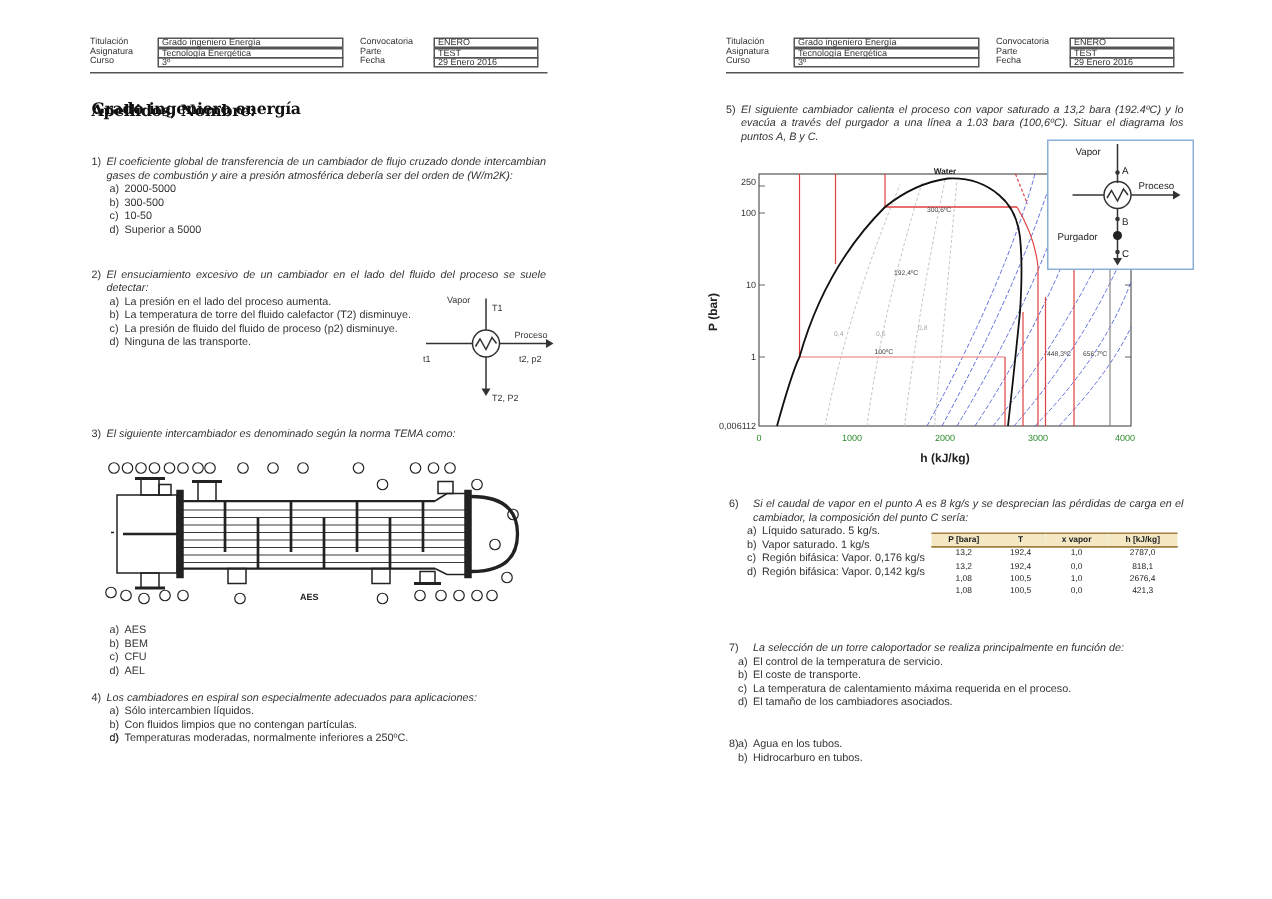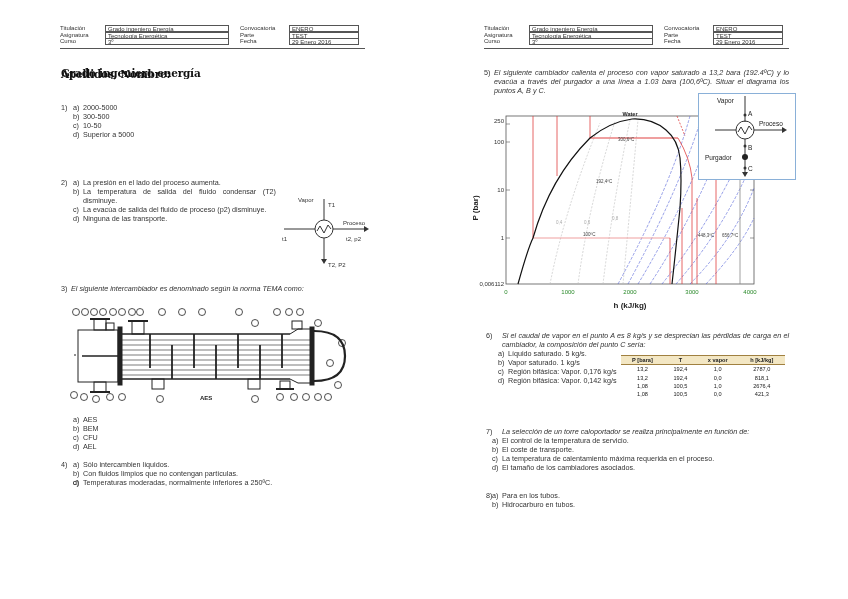--- a/index.html
+++ b/index.html
@@ -41,34 +41,36 @@
     <span class="box" style="left:229px;top:6.5px;width:66px">TEST</span>
     <span class="box" style="left:229px;top:13px;width:66px">29 Enero 2016</span>
   </div>
   <div class="hdr-rule" style="left:60px;width:305px;"></div>
 
   <div class="title" style="left:61px;top:67px;">Grado ingeniero energía</div>
   <div class="title" style="left:61px;top:68px;">Apellidos, Nombre:</div>
 
   <div class="q" style="left:61px;top:104px;width:303px;">
     <span class="qn">1)</span>
+    <div class="qt">El coeficiente global de transferencia de un cambiador de flujo cruzado donde intercambian gases de combustión y aire a presión atmosférica debería ser del orden de (W/m2K):</div>
     <ul class="opts">
       <li><span class="ol">a)</span><span>2000-5000</span></li>
       <li><span class="ol">b)</span><span>300-500</span></li>
       <li><span class="ol">c)</span><span>10-50</span></li>
       <li><span class="ol">d)</span><span>Superior a 5000</span></li>
     </ul>
   </div>
 
   <div class="q" style="left:61px;top:179px;width:303px;">
     <span class="qn">2)</span>
+    <div class="qt">El ensuciamiento excesivo de un cambiador en el lado del fluido del proceso se suele detectar:</div>
     <ul class="opts" style="width:215px;">
       <li><span class="ol">a)</span><span>La presión en el lado del proceso aumenta.</span></li>
-      <li><span class="ol">b)</span><span>La temperatura de salida del fluido condensar (T2) disminuye.</span></li>
-      <li><span class="ol">c)</span><span>La evacúa de salida del fluido de proceso (p2) disminuye.</span></li>
+      <li><span class="ol">b)</span><span>La temperatura de torre del fluido calefactor (T2) disminuye.</span></li>
+      <li><span class="ol">c)</span><span>La presión de fluido del fluido de proceso (p2) disminuye.</span></li>
       <li><span class="ol">d)</span><span>Ninguna de las transporte.</span></li>
     </ul>
   </div>
 
   <svg style="position:absolute;left:278px;top:193px;" width="92" height="78">
     <line x1="46" y1="6" x2="46" y2="27" stroke="#333" stroke-width="1"></line>
     <line x1="46" y1="45" x2="46" y2="68" stroke="#333" stroke-width="1"></line>
     <polygon points="43,66 49,66 46,71" fill="#333"></polygon>
     <line x1="6" y1="36" x2="37" y2="36" stroke="#333" stroke-width="1"></line>
     <line x1="55" y1="36" x2="88" y2="36" stroke="#333" stroke-width="1"></line>
@@ -182,20 +184,21 @@
     <ul class="opts">
       <li><span class="ol">a)</span><span>AES</span></li>
       <li><span class="ol">b)</span><span>BEM</span></li>
       <li><span class="ol">c)</span><span>CFU</span></li>
       <li><span class="ol">d)</span><span>AEL</span></li>
     </ul>
   </div>
 
   <div class="q" style="left:61px;top:461px;width:303px;">
     <span class="qn">4)</span>
+    <div class="qt">Los cambiadores en espiral son especialmente adecuados para aplicaciones:</div>
     <ul class="opts">
       <li><span class="ol">a)</span><span>Sólo intercambien líquidos.</span></li>
       <li><span class="ol">b)</span><span>Con fluidos limpios que no contengan partículas.</span></li>
       <li><span class="ol">c)</span></li>
       <li><span class="ol">d)</span><span>Temperaturas moderadas, normalmente inferiores a 250ºC.</span></li>
     </ul>
   </div>
 </div>
 
 <div class="page right">
@@ -375,17 +378,17 @@
       <li style="padding-left:16px"><span class="ol" style="left:6px">a)</span><span>El control de la temperatura de servicio.</span></li>
       <li style="padding-left:16px"><span class="ol" style="left:6px">b)</span><span>El coste de transporte.</span></li>
       <li style="padding-left:16px"><span class="ol" style="left:6px">c)</span><span>La temperatura de calentamiento máxima requerida en el proceso.</span></li>
       <li style="padding-left:16px"><span class="ol" style="left:6px">d)</span><span>El tamaño de los cambiadores asociados.</span></li>
     </ul>
   </div>
 
   <div class="q" style="left:62px;top:492px;width:303px;">
     <span class="qn">8)</span>
     <ul class="opts">
-      <li style="padding-left:16px"><span class="ol" style="left:6px">a)</span><span>Para en los tubos.</span></li>
+      <li style="padding-left:16px"><span class="ol" style="left:6px">a)</span><span>Agua en los tubos.</span></li>
       <li style="padding-left:16px"><span class="ol" style="left:6px">b)</span><span>Hidrocarburo en tubos.</span></li>
     </ul>
   </div>
 </div>
 
 </body></html>

